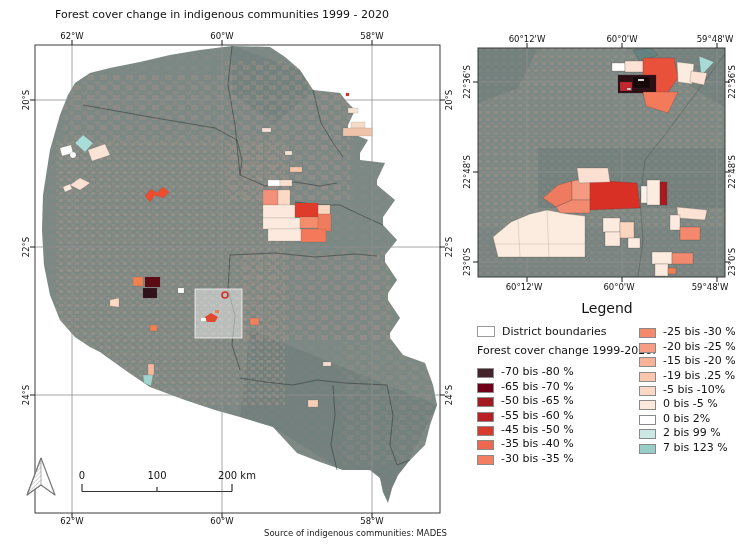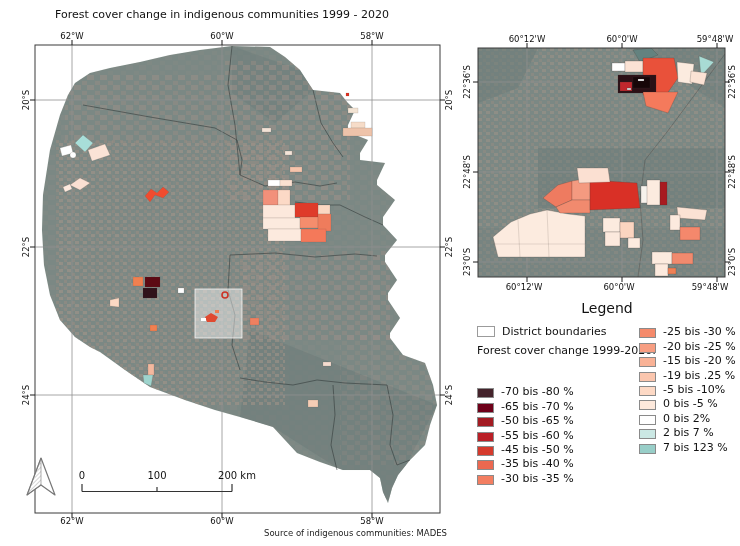--- a/index.html
+++ b/index.html
@@ -9,21 +9,21 @@
   .hlabel{position:absolute;transform:translate(-50%,0);font-size:8.5px;white-space:nowrap;color:#111;}
   .vlabel{position:absolute;transform:translate(-50%,-50%) rotate(-90deg);font-size:8.5px;white-space:nowrap;color:#111;}
   .map-wrap{position:absolute;}
   .legend{position:absolute;left:477px;top:300px;width:260px;}
   .legend-heading{font-size:14px;margin:0 0 9px 0;text-align:center;}
   .legend-sub{font-size:11px;margin:6px 0 7px 0;}
   .legend-row{display:flex;align-items:flex-end;height:14.4px;}
   .legend-row .sw{width:17px;height:10px;border:1px solid #8a8a8a;flex:0 0 auto;margin-right:7px;box-sizing:border-box;}
   .legend-row .lb{font-size:11px;white-space:nowrap;}
   .legend-cols{display:flex;align-items:flex-start;}
-  .legend-col-left{width:162px;margin-top:20px;}
+  .legend-col-left{width:162px;}
   .legend-col-right{margin-top:-40px;}
   .district-row{display:flex;align-items:center;margin:2px 0 4px 0;}
   .district-row .sw{width:18px;height:11px;background:#fff;border:1px solid #9b9b9b;margin-right:7px;box-sizing:border-box;}
   .district-row .lb{font-size:11px;}
   .scalebar-label{position:absolute;transform:translate(-50%,0);font-size:10px;}
   .source{position:absolute;font-size:8.5px;color:#222;white-space:nowrap;}
 </style>
 </head>
 <body>
 
@@ -355,21 +355,21 @@
           <div class="legend-row">
             <span class="sw" style="background: rgb(253, 233, 220);"></span>
             <span class="lb">0 bis -5 %</span>
           </div>
           <div class="legend-row">
             <span class="sw" style="background: rgb(255, 255, 255);"></span>
             <span class="lb">0 bis 2%</span>
           </div>
           <div class="legend-row">
             <span class="sw" style="background: rgb(203, 232, 228);"></span>
-            <span class="lb">2 bis 7 %</span>
+            <span class="lb">2 bis 99 %</span>
           </div>
           <div class="legend-row">
             <span class="sw" style="background: rgb(152, 206, 200);"></span>
             <span class="lb">7 bis 123 %</span>
           </div>
         </div>
     </div>
   </div>
 
   <div class="source" style="right:300px;top:528px;right:auto;left:264px;">Source of indigenous communities: MADES</div>

